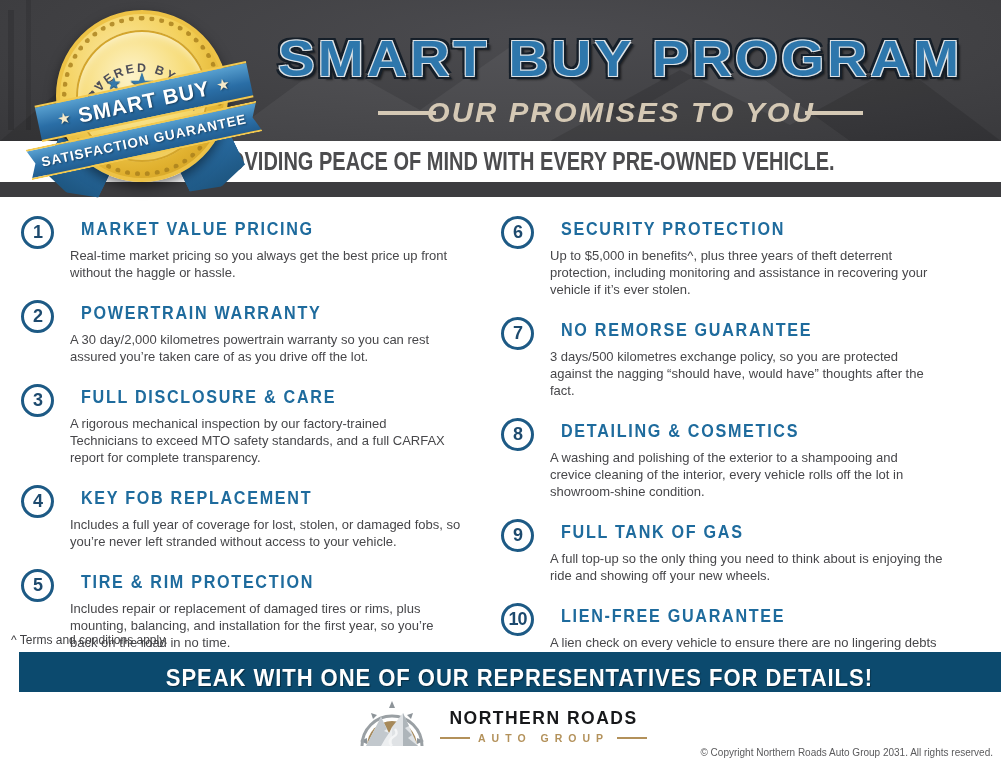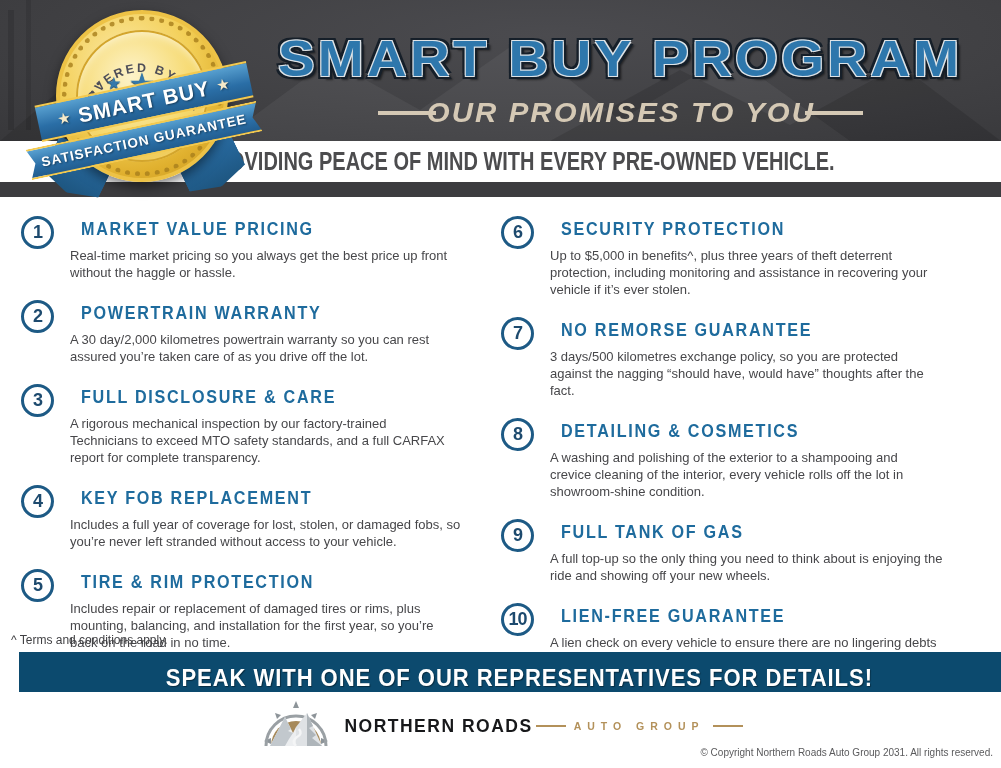--- a/index.html
+++ b/index.html
@@ -73,21 +73,21 @@
 
   
   .banner { position:absolute; top:652px; left:0; width:1001px; height:52px; background:#0c4a6e;
             display:flex; align-items:center; justify-content:center;margin-left:19px; }
   .banner-text { color:#ffffff; font-size:24px; font-weight:bold; letter-spacing:1px; white-space:nowrap;
                  transform:scaleX(.92); transform-origin:center; text-shadow:1px 1px 1px rgba(0,0,0,.4); }
 
   
   .footer { position:absolute; top:692px; left:0; width:1001px; height:76px; background:#ffffff; }
   .brand { position:absolute; left:0; right:0; top:9px; display:flex; align-items:center; justify-content:center; gap:10px; }
-  .brand-text { display:flex; flex-direction:row; align-items:center; gap:3px; }
+  .brand-text { display:flex; flex-direction:column; align-items:center; gap:3px; }
   .brand-name { font-size:17.5px; font-weight:bold; letter-spacing:1.5px; color:#17181a; white-space:nowrap; }
   .brand-sub { display:flex; align-items:center; gap:8px; }
   .brand-sub .line { width:30px; height:1.5px; background:#b3915a; }
   .brand-subtitle { font-size:10.5px; font-weight:bold; letter-spacing:6px; color:#b3915a; white-space:nowrap; }
   .copyright { position:absolute; right:8px; bottom:10px; font-size:10px; color:#5a5a5c; }
 </style>
 </head>
 <body>
 
 <div class="page">

